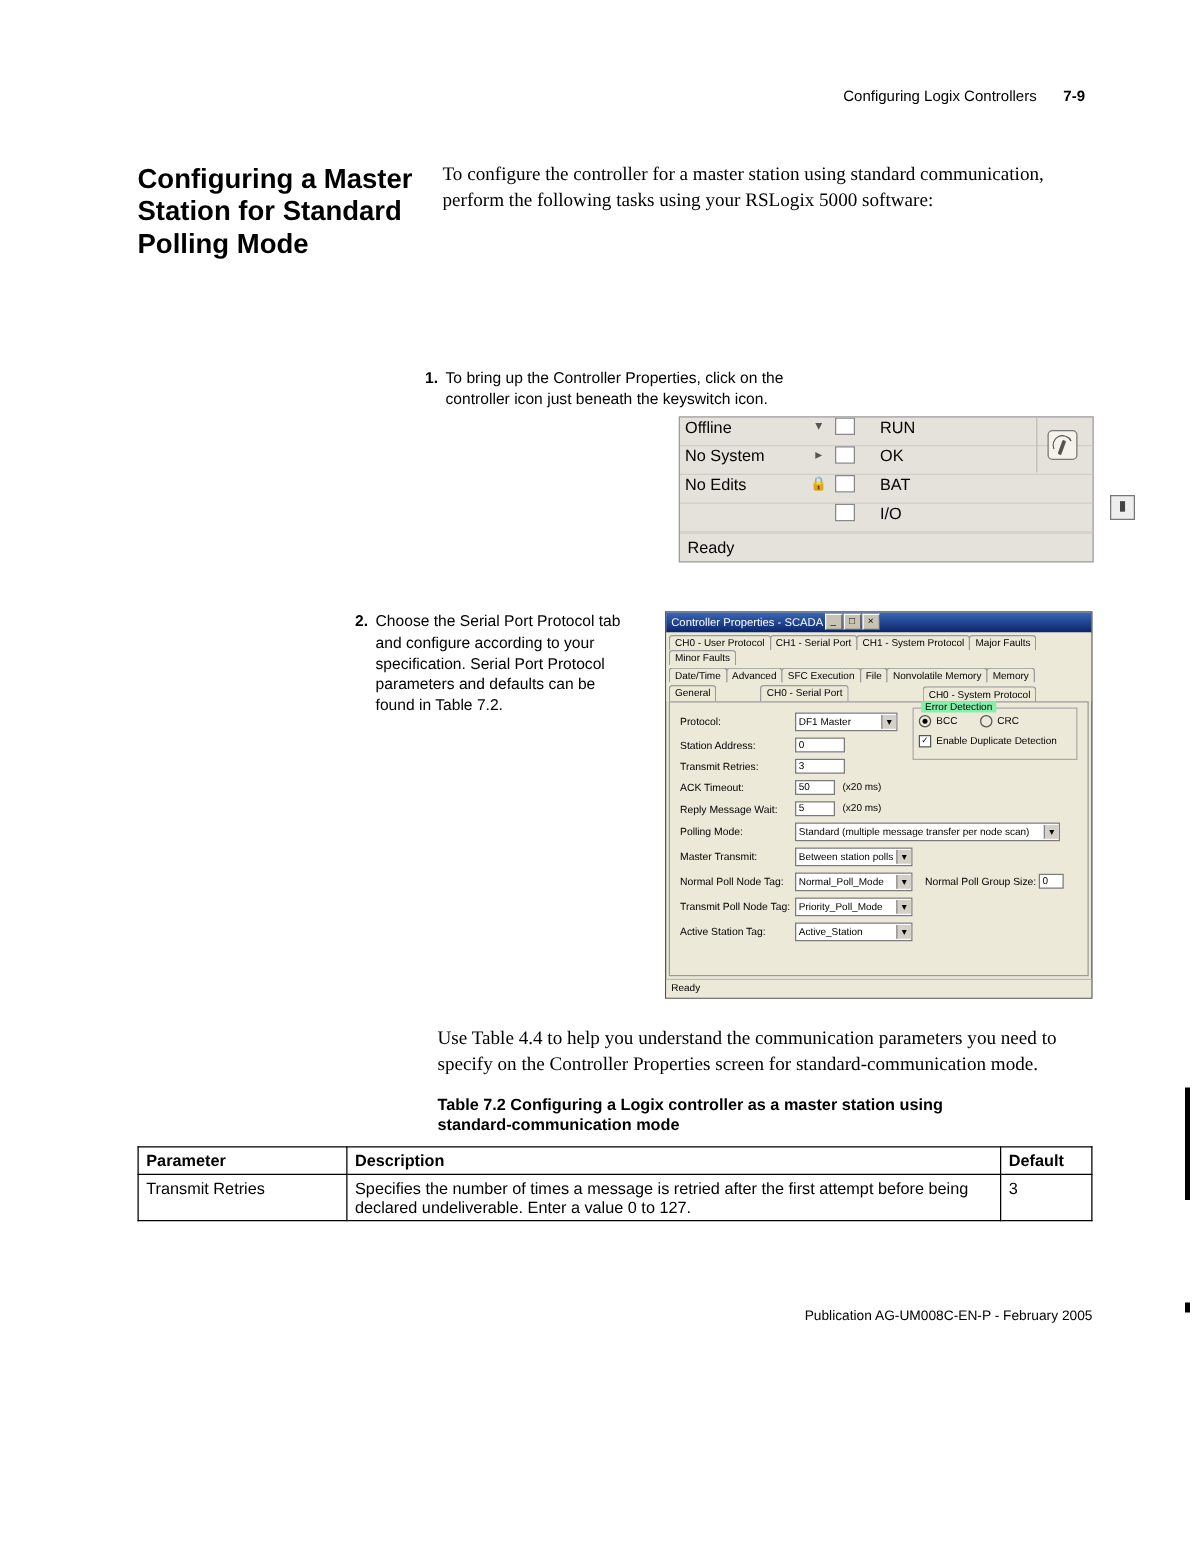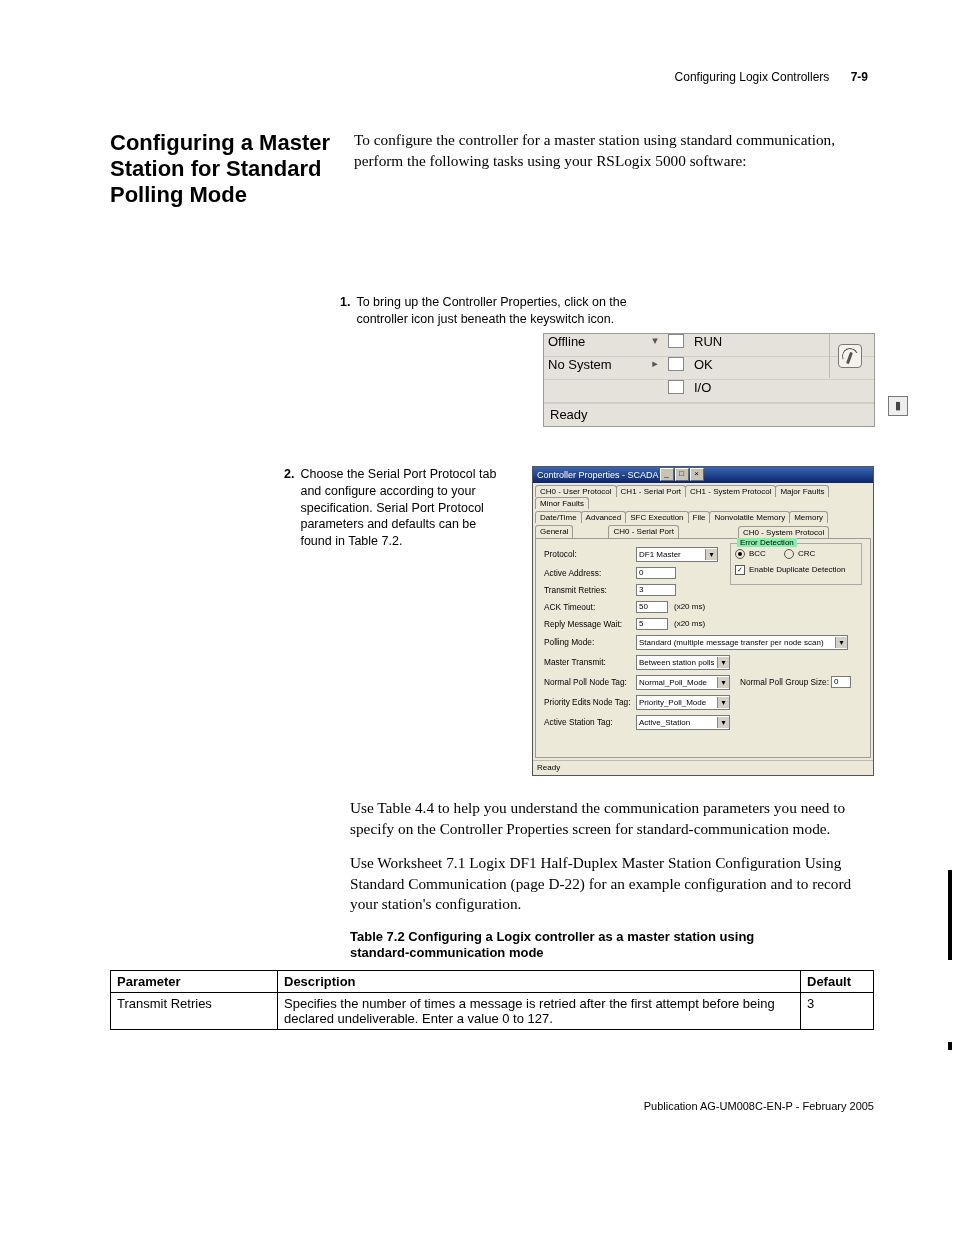--- a/index.html
+++ b/index.html
@@ -78,21 +78,21 @@
     font-family: "Arial", sans-serif;
     font-size: 13px;
     background: #e4e2da;
     position: relative;
   }
   .statusbar .row { display: flex; border-bottom: 1px solid #cfcdc5; height: 22px; align-items: flex-start; }
   .statusbar .row:last-child { border-bottom: none; }
   .statusbar .c1 { width: 94px; padding-left: 4px; }
   .statusbar .c2 { width: 26px; text-align: center; color: #555; font-size: 11px; }
   .statusbar .c3 { width: 14px; height: 12px; border: 1px solid #888; background: #fff; display:inline-block; }
-  .statusbar .c4 { padding-left: 10px; }
+  .statusbar .c4 { padding-left: 20px; }
   .status-key {
     position: absolute;
     right: 4px;
     top: 0;
     width: 40px;
     height: 44px;
     border-left: 1px solid #bdbbb3;
     display:flex;align-items:center;justify-content:center;
   }
   .keyswitch {
@@ -269,20 +269,26 @@
             <span class="c1">Offline</span>
             <span class="c2">▾</span>
             <span class="c3"></span>
             <span class="c4">RUN</span>
           </div>
           <div class="row">
             <span class="c1">No System</span>
             <span class="c2">▸</span>
             <span class="c3"></span>
             <span class="c4">OK</span>
+          </div>
+          <div class="row">
+            <span class="c1">No Edits</span>
+            <span class="c2">🔒</span>
+            <span class="c3"></span>
+            <span class="c4">BAT</span>
           </div>
           <div class="row">
             <span class="c1"></span>
             <span class="c2"></span>
             <span class="c3"></span>
             <span class="c4">I/O</span>
           </div>
           <div class="ready-row">
             <span>Ready</span>
           </div>
@@ -346,21 +352,21 @@
           </div>
 
           <div class="field-row">
             <span class="field-label">Protocol:</span>
             <span class="drop" style="width:80px;">
                 <span class="dd-txt">DF1 Master</span>
                 <span class="dd-btn">▾</span>
               </span>
           </div>
           <div class="field-row">
-            <span class="field-label">Active Address:</span>
+            <span class="field-label">Station Address:</span>
             <span class="field-input" style="width:40px;">0</span>
           </div>
           <div class="field-row">
             <span class="field-label">Transmit Retries:</span>
             <span class="field-input" style="width:40px;">3</span>
           </div>
           <div class="field-row">
             <span class="field-label">ACK Timeout:</span>
             <span class="field-input" style="width:32px;">50</span>
             <span class="unit">(x20 ms)</span>
@@ -387,41 +393,40 @@
           <div class="field-row">
             <span class="field-label">Normal Poll Node Tag:</span>
             <span class="drop" style="width:92px;">
                 <span class="dd-txt">Normal_Poll_Mode</span>
                 <span class="dd-btn">▾</span>
               </span>
             <span style="margin-left:10px;">Normal Poll Group Size:</span>
             <span class="field-input" style="width:20px; margin-left:2px;">0</span>
           </div>
           <div class="field-row">
-            <span class="field-label">Priority Edits Node Tag:</span>
+            <span class="field-label">Transmit Poll Node Tag:</span>
             <span class="drop" style="width:92px;">
                 <span class="dd-txt">Priority_Poll_Mode</span>
                 <span class="dd-btn">▾</span>
               </span>
           </div>
           <div class="field-row">
             <span class="field-label">Active Station Tag:</span>
             <span class="drop" style="width:92px;">
                 <span class="dd-txt">Active_Station</span>
                 <span class="dd-btn">▾</span>
               </span>
           </div>
         </div>
         <div class="dlg-status">Ready</div>
       </div>
     </div>
 
     <div class="body-text">
       <p>Use Table 4.4 to help you understand the communication parameters you need to specify on the Controller Properties screen for standard-communication mode.</p>
-      <p>Use Worksheet 7.1 Logix DF1 Half-Duplex Master Station Configuration Using Standard Communication (page D-22) for an example configuration and to record your station's configuration.</p>
     </div>
 
     <div class="table-caption">Table 7.2 Configuring a Logix controller as a master station using standard-communication mode</div>
 
     <table class="param">
       <tbody>
           <tr>
         <th>Parameter</th>
         <th class="desc">Description</th>
         <th class="def">Default</th>

